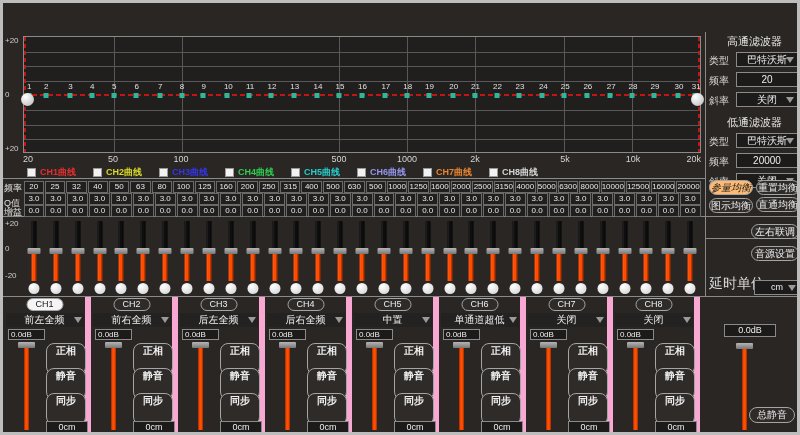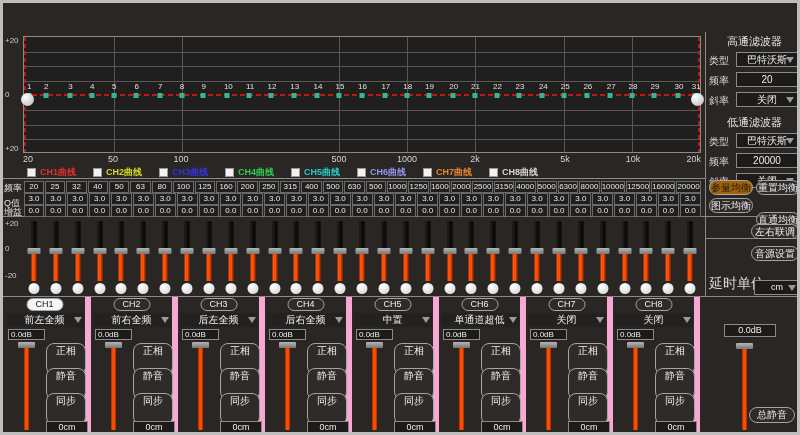--- a/index.html
+++ b/index.html
@@ -66,21 +66,21 @@
   .divider-v { position:absolute; width:1px; background:#8a8a8a; }
 
   
   .eq-row-label { position:absolute; left:1px; width:19px; font-size:9px; color:#e0e0e0; }
   .eq-row { position:absolute; left:20px; width:678px; height:12px; display:flex; }
   .eq-cell { flex:1; margin:0 0.5px; background:#211f1e; border:1px solid #6a6a6a;
     font-size:8px; color:#e8e8e8; text-align:center; line-height:10px; cursor:text; }
 
   .eq-btn { position:absolute; height:15px; background:#2e2b29; border:1px solid #a5a5a5;
     border-radius:8px; color:#eee; font-size:10px; line-height:13px; text-align:center; cursor:pointer; }
-  .eq-btn.active { background:#a16207; color:#191919; }
+  .eq-btn.active { background:#fdba74; color:#191919;font-style:italic; }
 
   
   #eq-sliders { position:absolute; left:20px; top:215px; width:678px; height:78px; display:flex; }
   .eq-slider { position:relative; flex:1; height:100%; cursor:pointer; }
   .eq-track { position:absolute; left:50%; transform:translateX(-50%); top:3px; width:5px; height:60px;
     background:linear-gradient(180deg,#0e0e0e 0 50%, #ff4a00 50% 100%);
     box-shadow:inset 1px 0 0 rgba(255,255,255,0.12), inset -1px 0 0 rgba(0,0,0,0.5); }
   .eq-handle { position:absolute; left:50%; transform:translateX(-50%); top:30px; width:13px; height:6px;
     background:linear-gradient(180deg,#b5b5b5,#777); border-radius:1px; cursor:grab; }
   .band-knob { position:absolute; left:50%; transform:translateX(-50%); top:65px; width:11px; height:11px;
@@ -104,21 +104,21 @@
   .ch-db { position:absolute; left:4px; top:32px; width:37px; height:11px;
     background:#1d1b1a; border:1px solid #8a8a8a; font-size:8px; color:#eee;
     text-align:left; padding-left:2px; line-height:9px; cursor:text; }
   .ch-track { position:absolute; left:20px; top:46px; width:5px; height:87px;
     background:linear-gradient(90deg,#a02800,#ff4f00 35%,#ff4f00 65%,#a02800);
     box-shadow:inset 0 2px 0 #111; }
   .ch-handle { position:absolute; left:14px; top:45px; width:17px; height:6px;
     background:linear-gradient(180deg,#b5b5b5,#777); border-radius:1px; cursor:grab; }
   .ch-btn { position:absolute; left:42px; width:40px; height:32px; background:#2e2b29;
     border:1px solid #a5a5a5; border-radius:8px; color:#eee; font-size:10px;
-    line-height:14px; text-align:center; cursor:pointer; }
+    line-height:14px; text-align:center; cursor:pointer;font-weight:bold; }
   .ch-delay { position:absolute; left:42px; top:124px; width:42px; height:12px;
     background:#1d1b1a; border:1px solid #8a8a8a; font-size:9px; color:#eee;
     text-align:center; line-height:10px; cursor:text; }
 
   
   #master { position:absolute; left:697px; top:294px; width:100px; height:139px; }
   #master-title { position:absolute; left:0; top:8px; width:100%; text-align:center; font-size:11px; color:#e8e8e8; }
   #master-db { position:absolute; left:50%; transform:translateX(-50%); top:27px; width:52px; height:13px;
     background:#1d1b1a; border:1px solid #8a8a8a; font-size:9px; color:#eee; text-align:center; line-height:11px; cursor:text; }
   #master-track { position:absolute; left:42px; top:47px; width:5px; height:86px;
@@ -475,21 +475,21 @@
       <div class="eq-cell">0.0</div>
       <div class="eq-cell">0.0</div>
       <div class="eq-cell">0.0</div>
       <div class="eq-cell">0.0</div>
       <div class="eq-cell">0.0</div>
     </div>
 
   <div class="eq-btn active" style="left:706px; top:177px; width:44px;">参量均衡</div>
   <div class="eq-btn" style="left:753px; top:177px; width:44px;">重置均衡</div>
   <div class="eq-btn" style="left:706px; top:195px; width:44px;">图示均衡</div>
-  <div class="eq-btn" style="left:753px; top:209px; width:44px;">直通均衡</div>
+  <div class="eq-btn" style="left:753px; top:194px; width:44px;">直通均衡</div>
 
   <div class="y-label" style="top:216px;">+20</div>
   <div class="y-label" style="top:241px;">0</div>
   <div class="y-label" style="top:268px;">-20</div>
 
   <div id="eq-sliders">
       <div class="eq-slider">
         <div class="eq-track"></div>
         <div class="eq-handle"></div>
         <div class="band-knob"></div>

